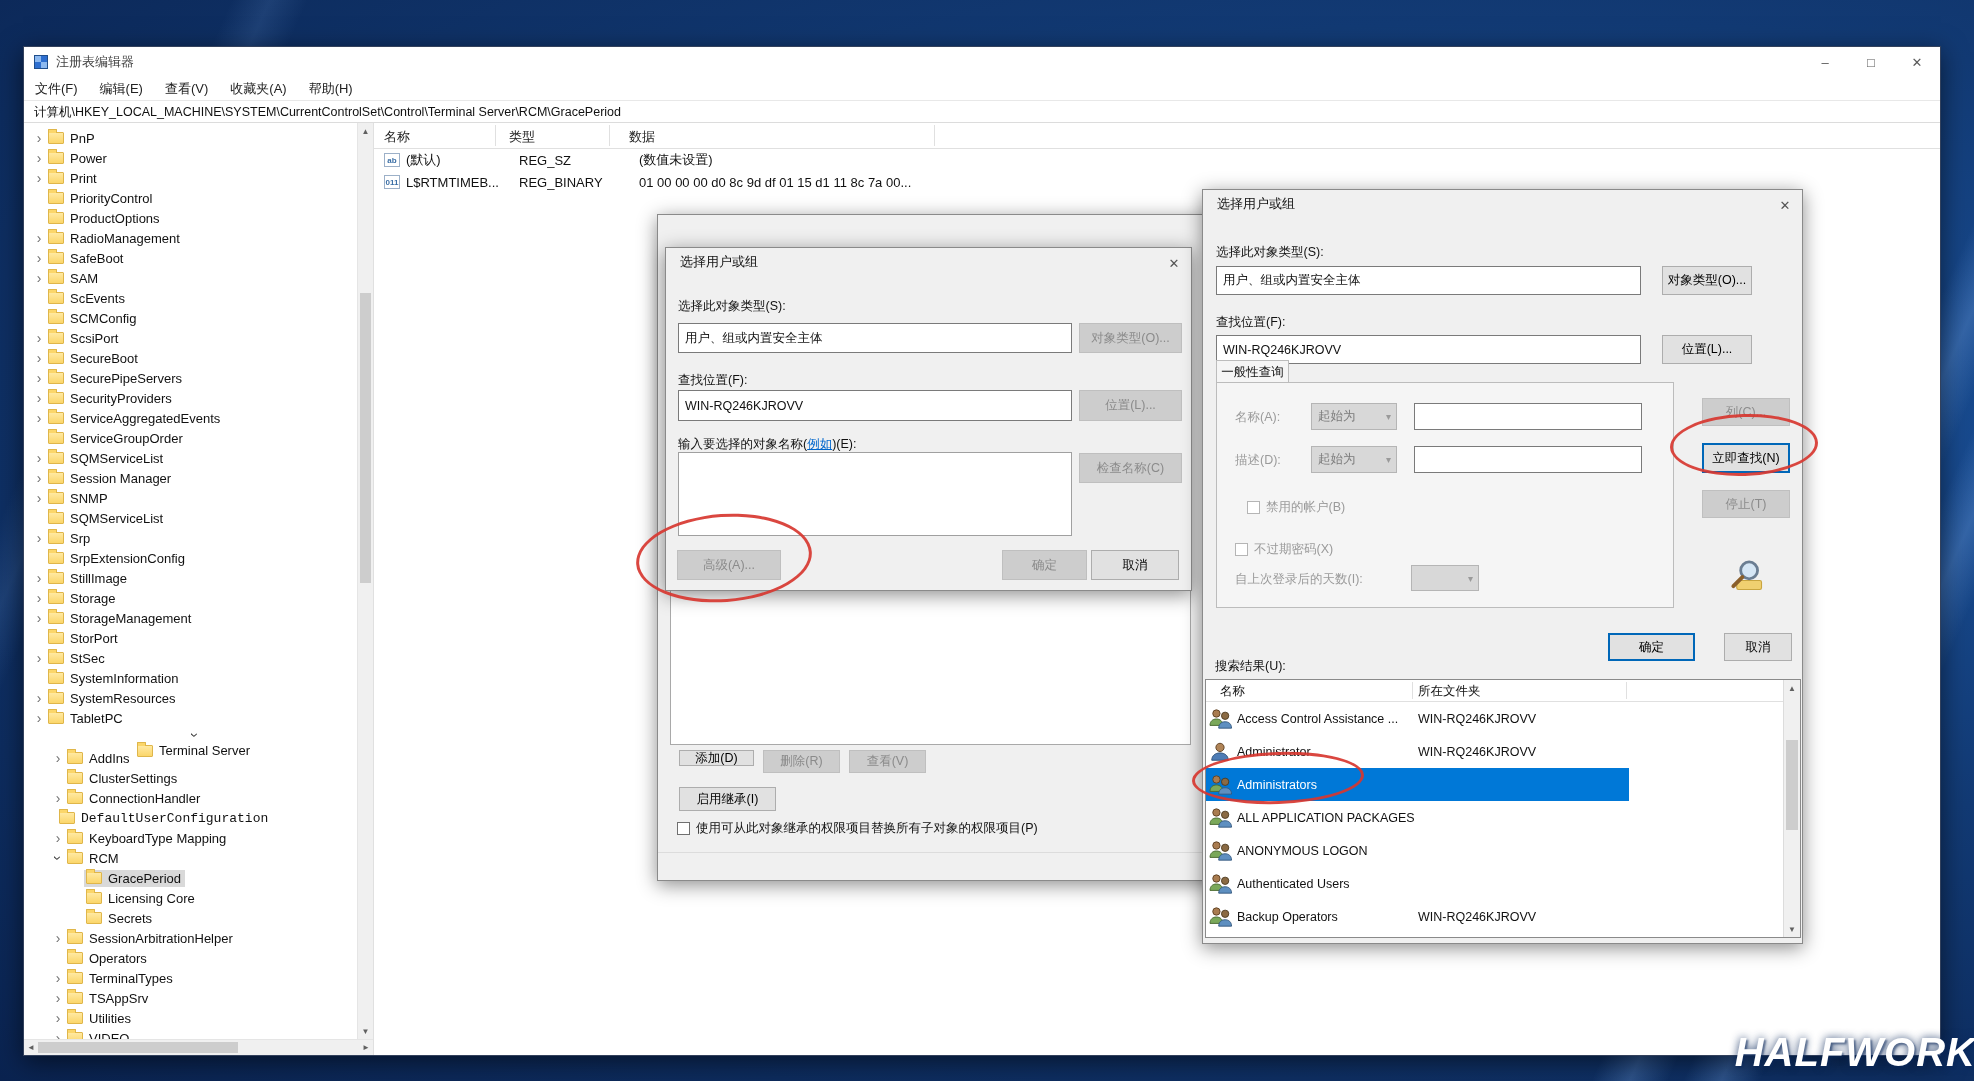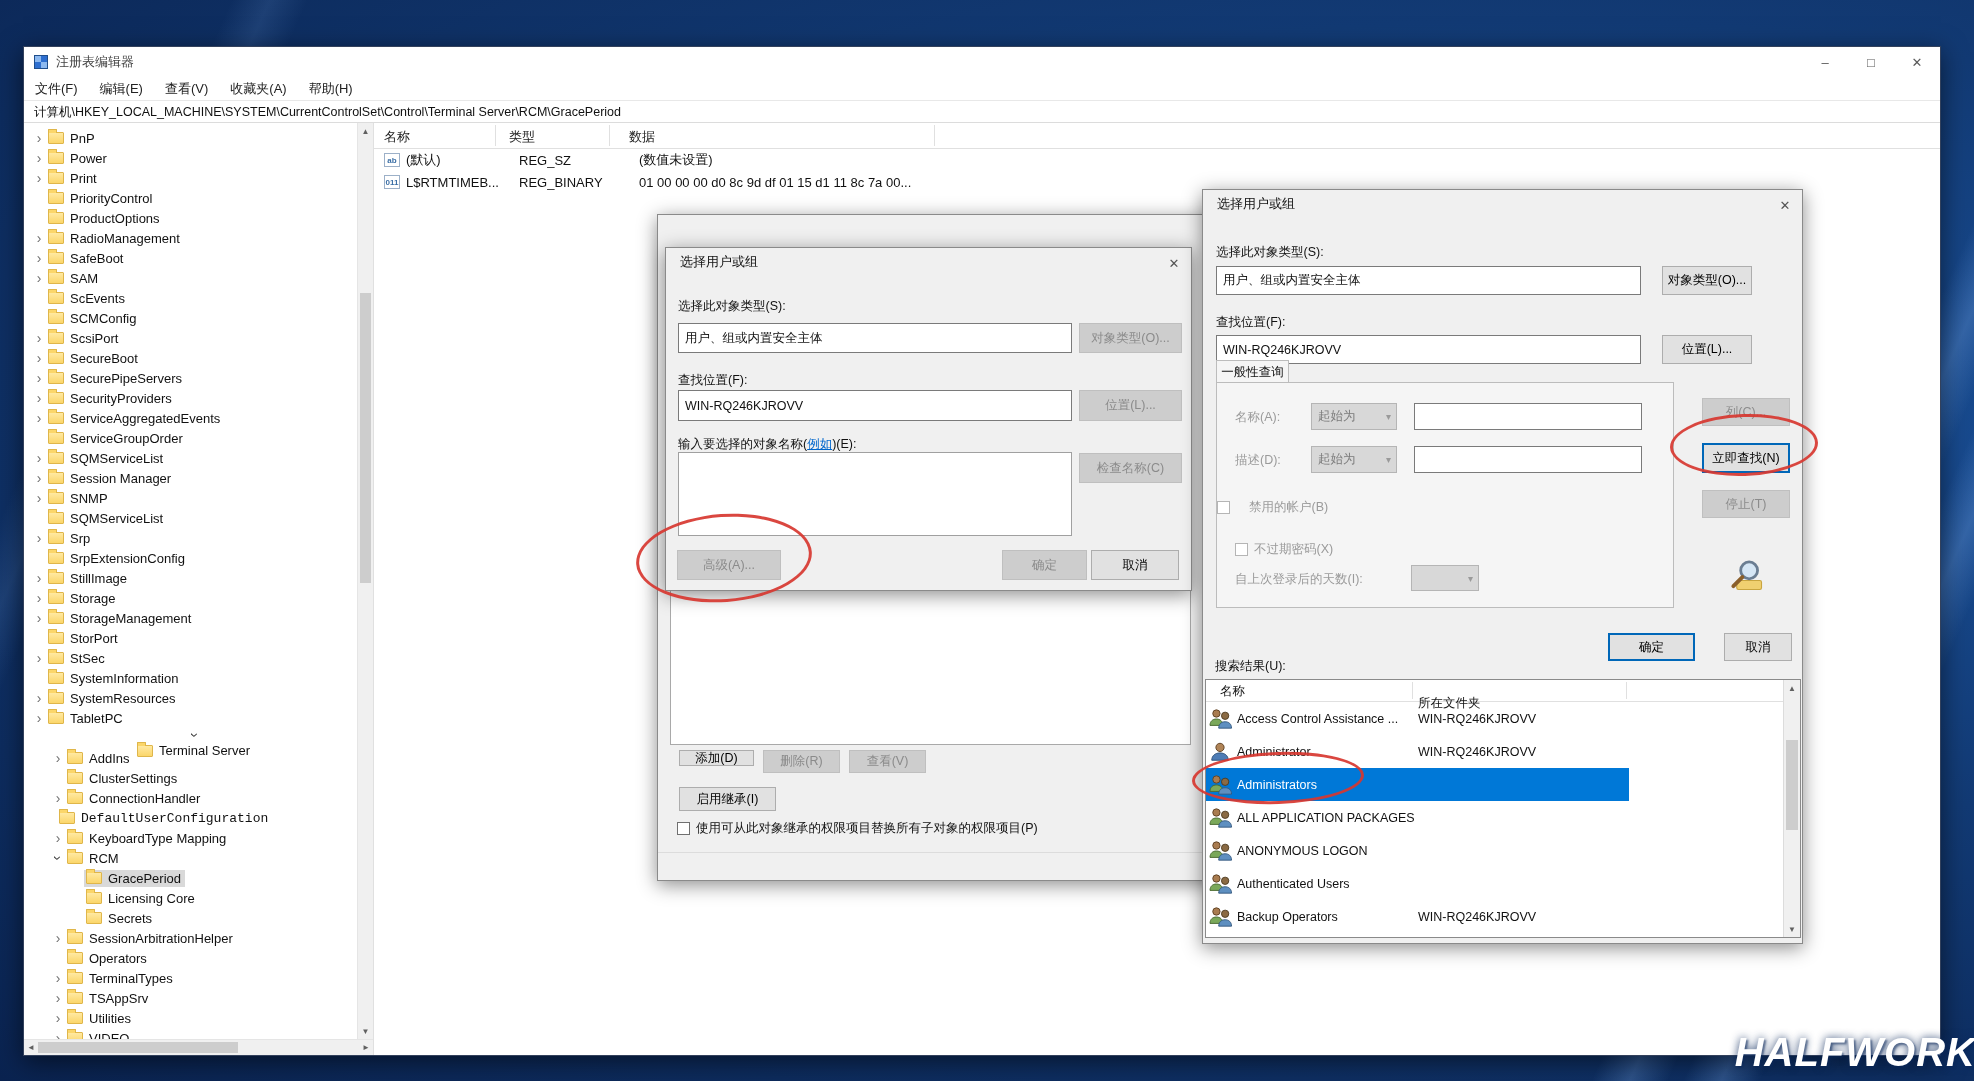--- a/index.html
+++ b/index.html
@@ -572,21 +572,21 @@
         <span>起始为</span>
           <span class="chev">▾</span>
       </div>
       <div class="panel-input" style="left:197px; top:20px; width:228px; height:27px;"></div>
       <div class="lbl dim" style="left:18px; top:69px;">描述(D):</div>
       <div class="combo" style="left:94px; top:63px; width:86px; height:27px;">
         <span>起始为</span>
           <span class="chev">▾</span>
       </div>
       <div class="panel-input" style="left:197px; top:63px; width:228px; height:27px;"></div>
-      <div class="checkrow" style="left:0; top:116px;gap:13px;">
+      <div class="checkrow" style="left:30px; top:116px;">
         <span class="checkbox dim"></span>
         <span class="lbl dim" style="position:static;">禁用的帐户(B)</span>
       </div>
       <div class="checkrow" style="left:18px; top:142px;margin-top:16px;">
         <span class="checkbox dim"></span>
         <span class="lbl dim" style="position:static;">不过期密码(X)</span>
       </div>
       <div class="lbl dim" style="left:18px; top:188px;">自上次登录后的天数(I):</div>
       <div class="combo" style="left:194px; top:182px; width:68px; height:26px;">
         <span class="chev">▾</span>
@@ -604,21 +604,21 @@
       </svg>
     </div>
 
     <div class="btn default" style="left:405px; top:443px; width:87px; height:28px;">确定</div>
     <div class="btn" style="left:521px; top:443px; width:68px; height:28px;">取消</div>
     <div class="lbl" style="left:12px; top:468px;">搜索结果(U):</div>
 
     <div class="results">
       <div class="res-header">
         <span class="res-h-cell" style="left:14px;">名称</span>
-        <span class="res-h-cell" style="left:212px;margin-top:12px;">所在文件夹</span>
+        <span class="res-h-cell" style="left:212px;">所在文件夹</span>
         <span class="vh-sep" style="left:206px; top:2px; bottom:2px;"></span>
         <span class="vh-sep" style="left:420px; top:2px; bottom:2px;"></span>
       </div>
       <div id="results">
           <div class="res-row">
             <span class="picon"><svg viewBox="0 0 26 24" width="24" height="22">
                 <circle cx="8" cy="6" r="4" fill="#a97c50" stroke="#5d4022"></circle>
                 <path d="M1 19c0-4.6 3-7 7-7s7 2.4 7 7z" fill="#7aa85a" stroke="#48682f"></path>
                 <circle cx="17.5" cy="8.5" r="4" fill="#8a6a43" stroke="#4d3a1f"></circle>
                 <path d="M10.5 22c0-4.6 3-7 7-7s7 2.4 7 7z" fill="#5e8fc0" stroke="#33587e"></path>

